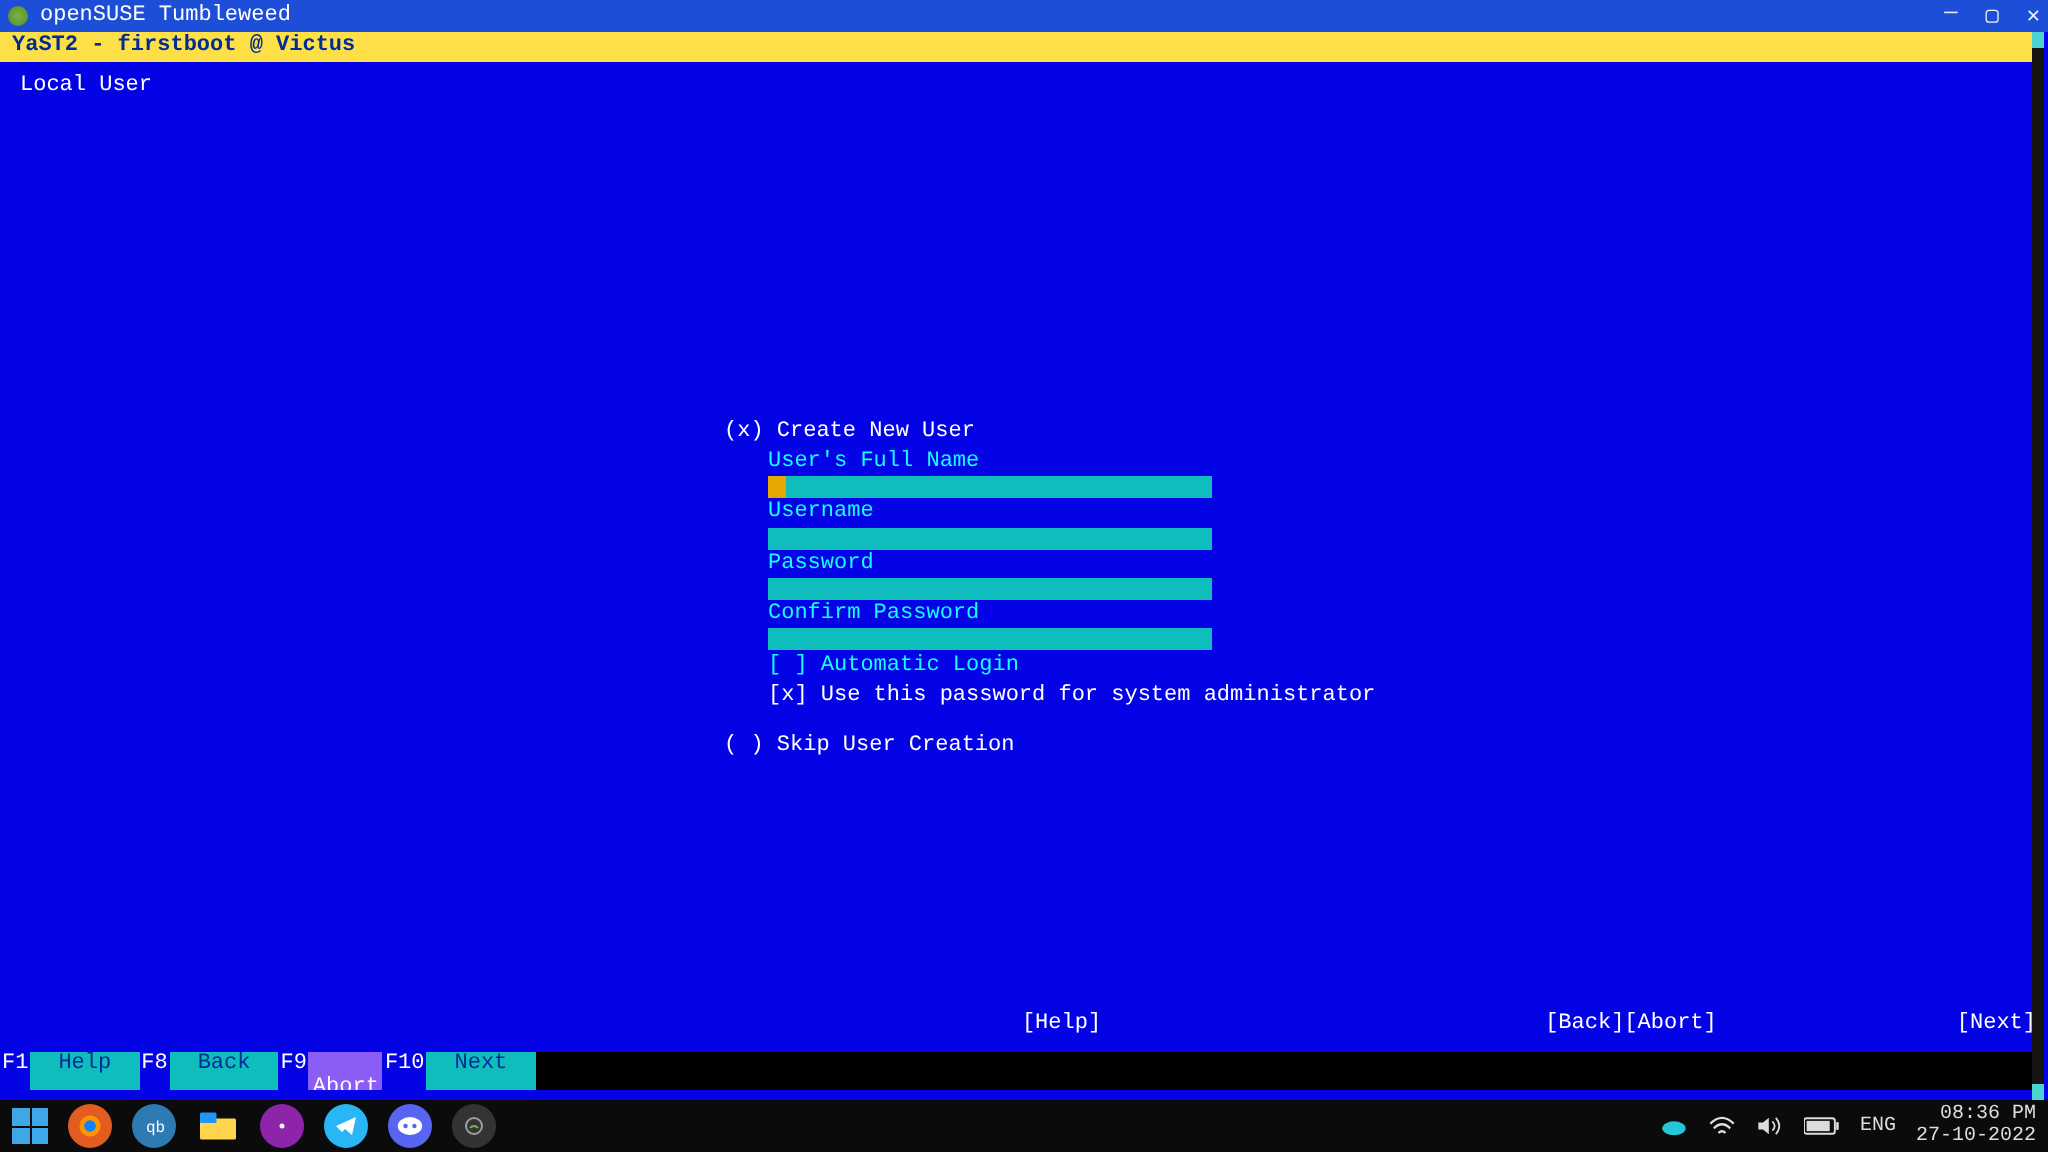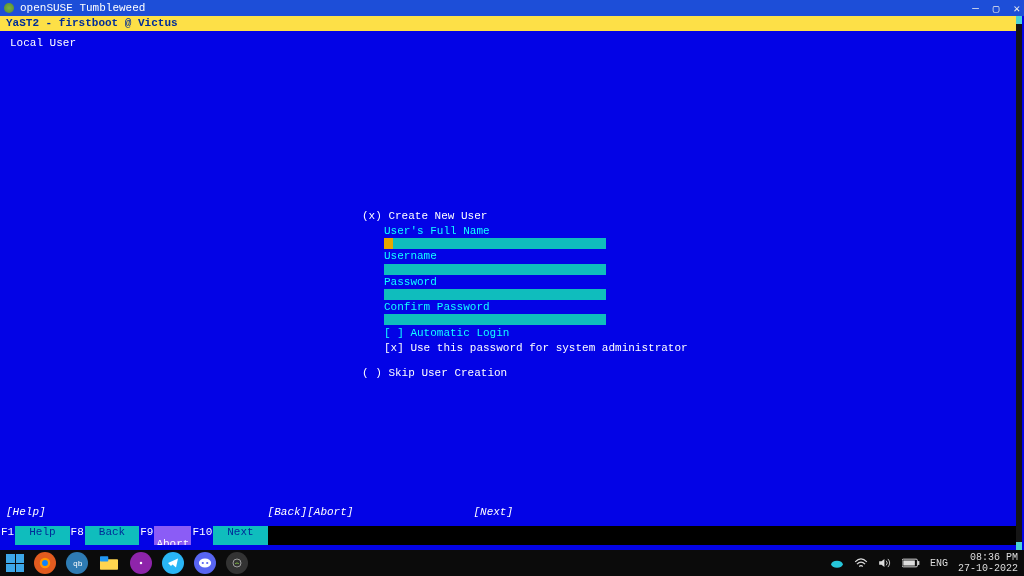--- a/index.html
+++ b/index.html
@@ -22,21 +22,21 @@
     .form-area { position: absolute; left: 384px; top: 194px; width: 248px; }
     .form-area .radio-line { color: #fff; margin-bottom: 2px; margin-left: -22px; position: relative; }
     .form-area .radio-line.skip { margin-top: 12px; }
     .form-area .field-label { color: #12ffff; margin-top: 1px; }
     .form-area .input-line { width: 222px; height: 11px; background: #0fbdbd; display: block; }
     .form-area .input-line.focus { position: relative; }
     .form-area .input-line.focus::before { content: ''; position: absolute; left: 0; top: 0; bottom: 0; width: 9px; background: #e6a800; }
     .form-area .checkbox-line { color: #fff; margin-top: 2px; white-space: nowrap; }
     .form-area .checkbox-line.disabled { color: #12ffff; }
 
-    .bottom-buttons { position: absolute; left: 6px; right: 6px; top: 490px; display: flex; justify-content: flex-start; color: #fff; font-style: italic; }
+    .bottom-buttons { position: absolute; left: 6px; right: 6px; top: 490px; display: flex; justify-content: flex-end; color: #fff; }
     .bottom-buttons span { cursor: pointer; }
 
     .fkey-bar { position: absolute; left: 0; right: 0; top: 510px; height: 19px; background: #0303e6; color: #fff; display: flex; overflow: hidden; font-size: 11px; margin-right: 8px; }
     .fkey-bar .black-rest { flex: 1; background: #000; }
     .fkey-bar .fk { padding: 0 1px; }
     .fkey-bar .hl-cyan { background: #0fbdbd; color: #012c98; padding: 0 14px; }
     .fkey-bar .hl-black { background: #8b5cf6; color: #fff; padding: 12px 2px; }
 
     .taskbar { position: absolute; left: 0; right: 0; bottom: 0; height: 26px; background: #0b0b0b; display: flex; align-items: center; padding: 0 6px; }
     .taskbar .start { width: 18px; height: 18px; display: grid; grid-template-columns: 1fr 1fr; grid-template-rows: 1fr 1fr; gap: 1px; margin-right: 10px; }

